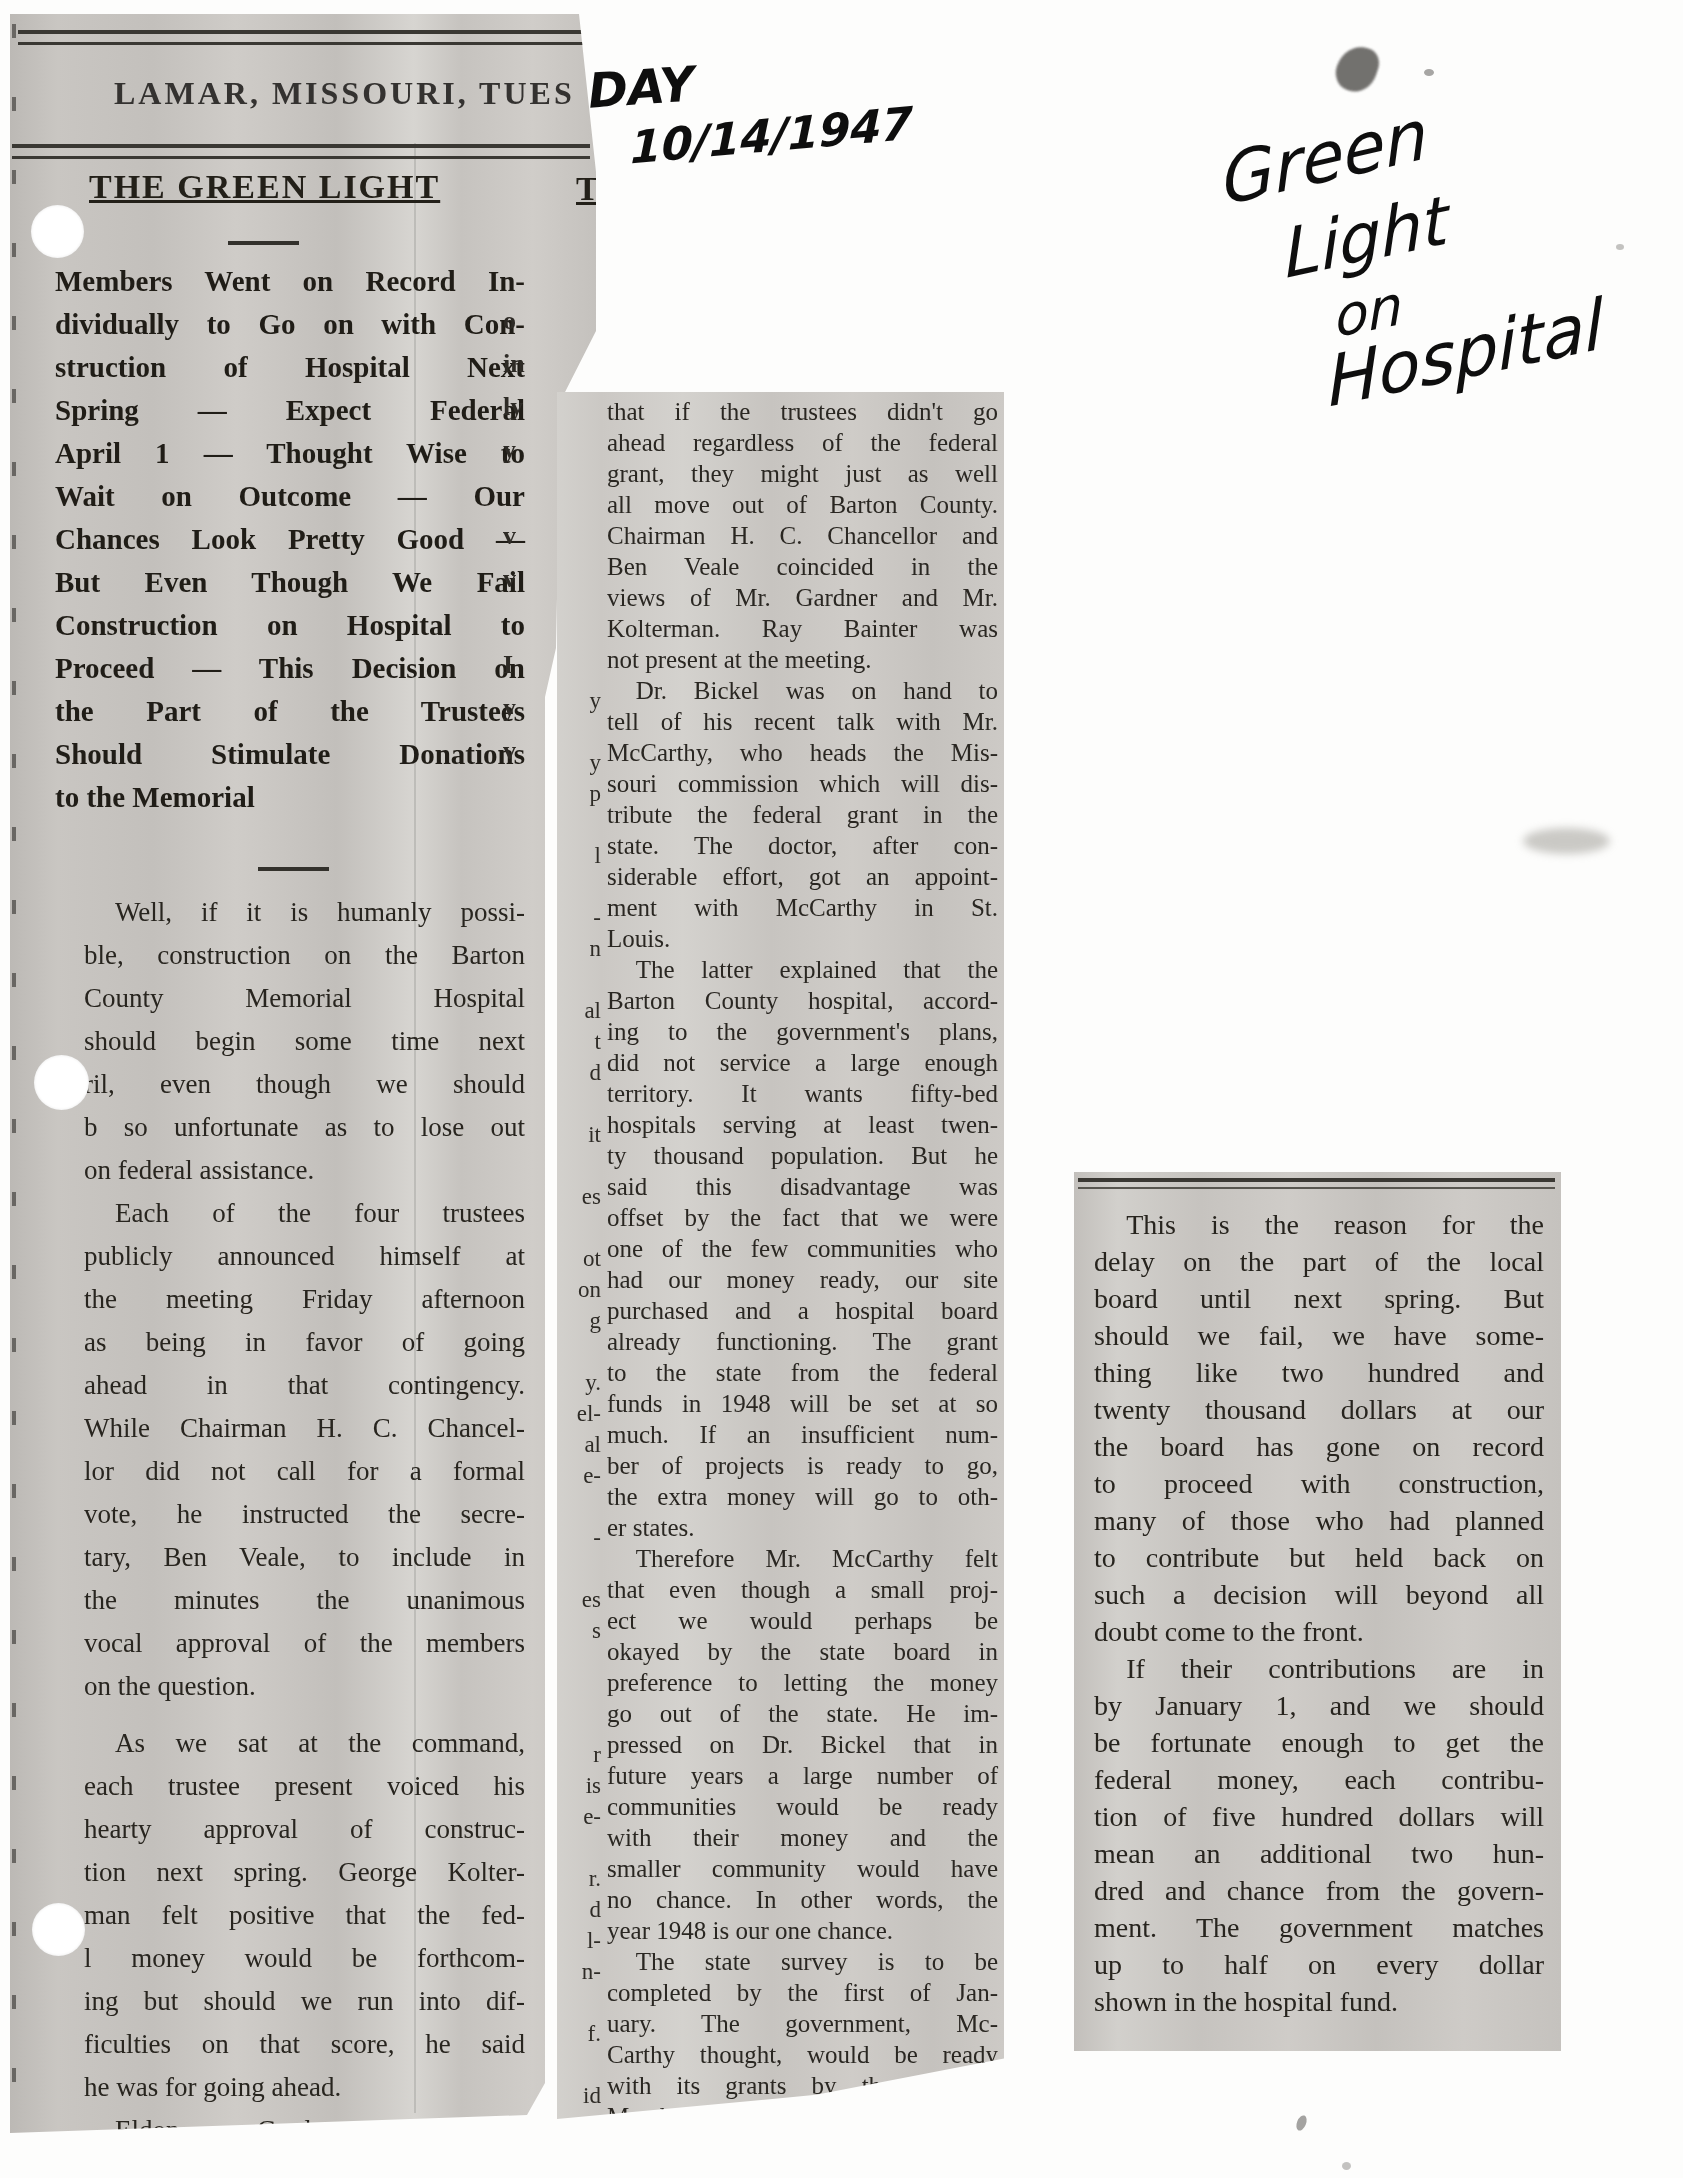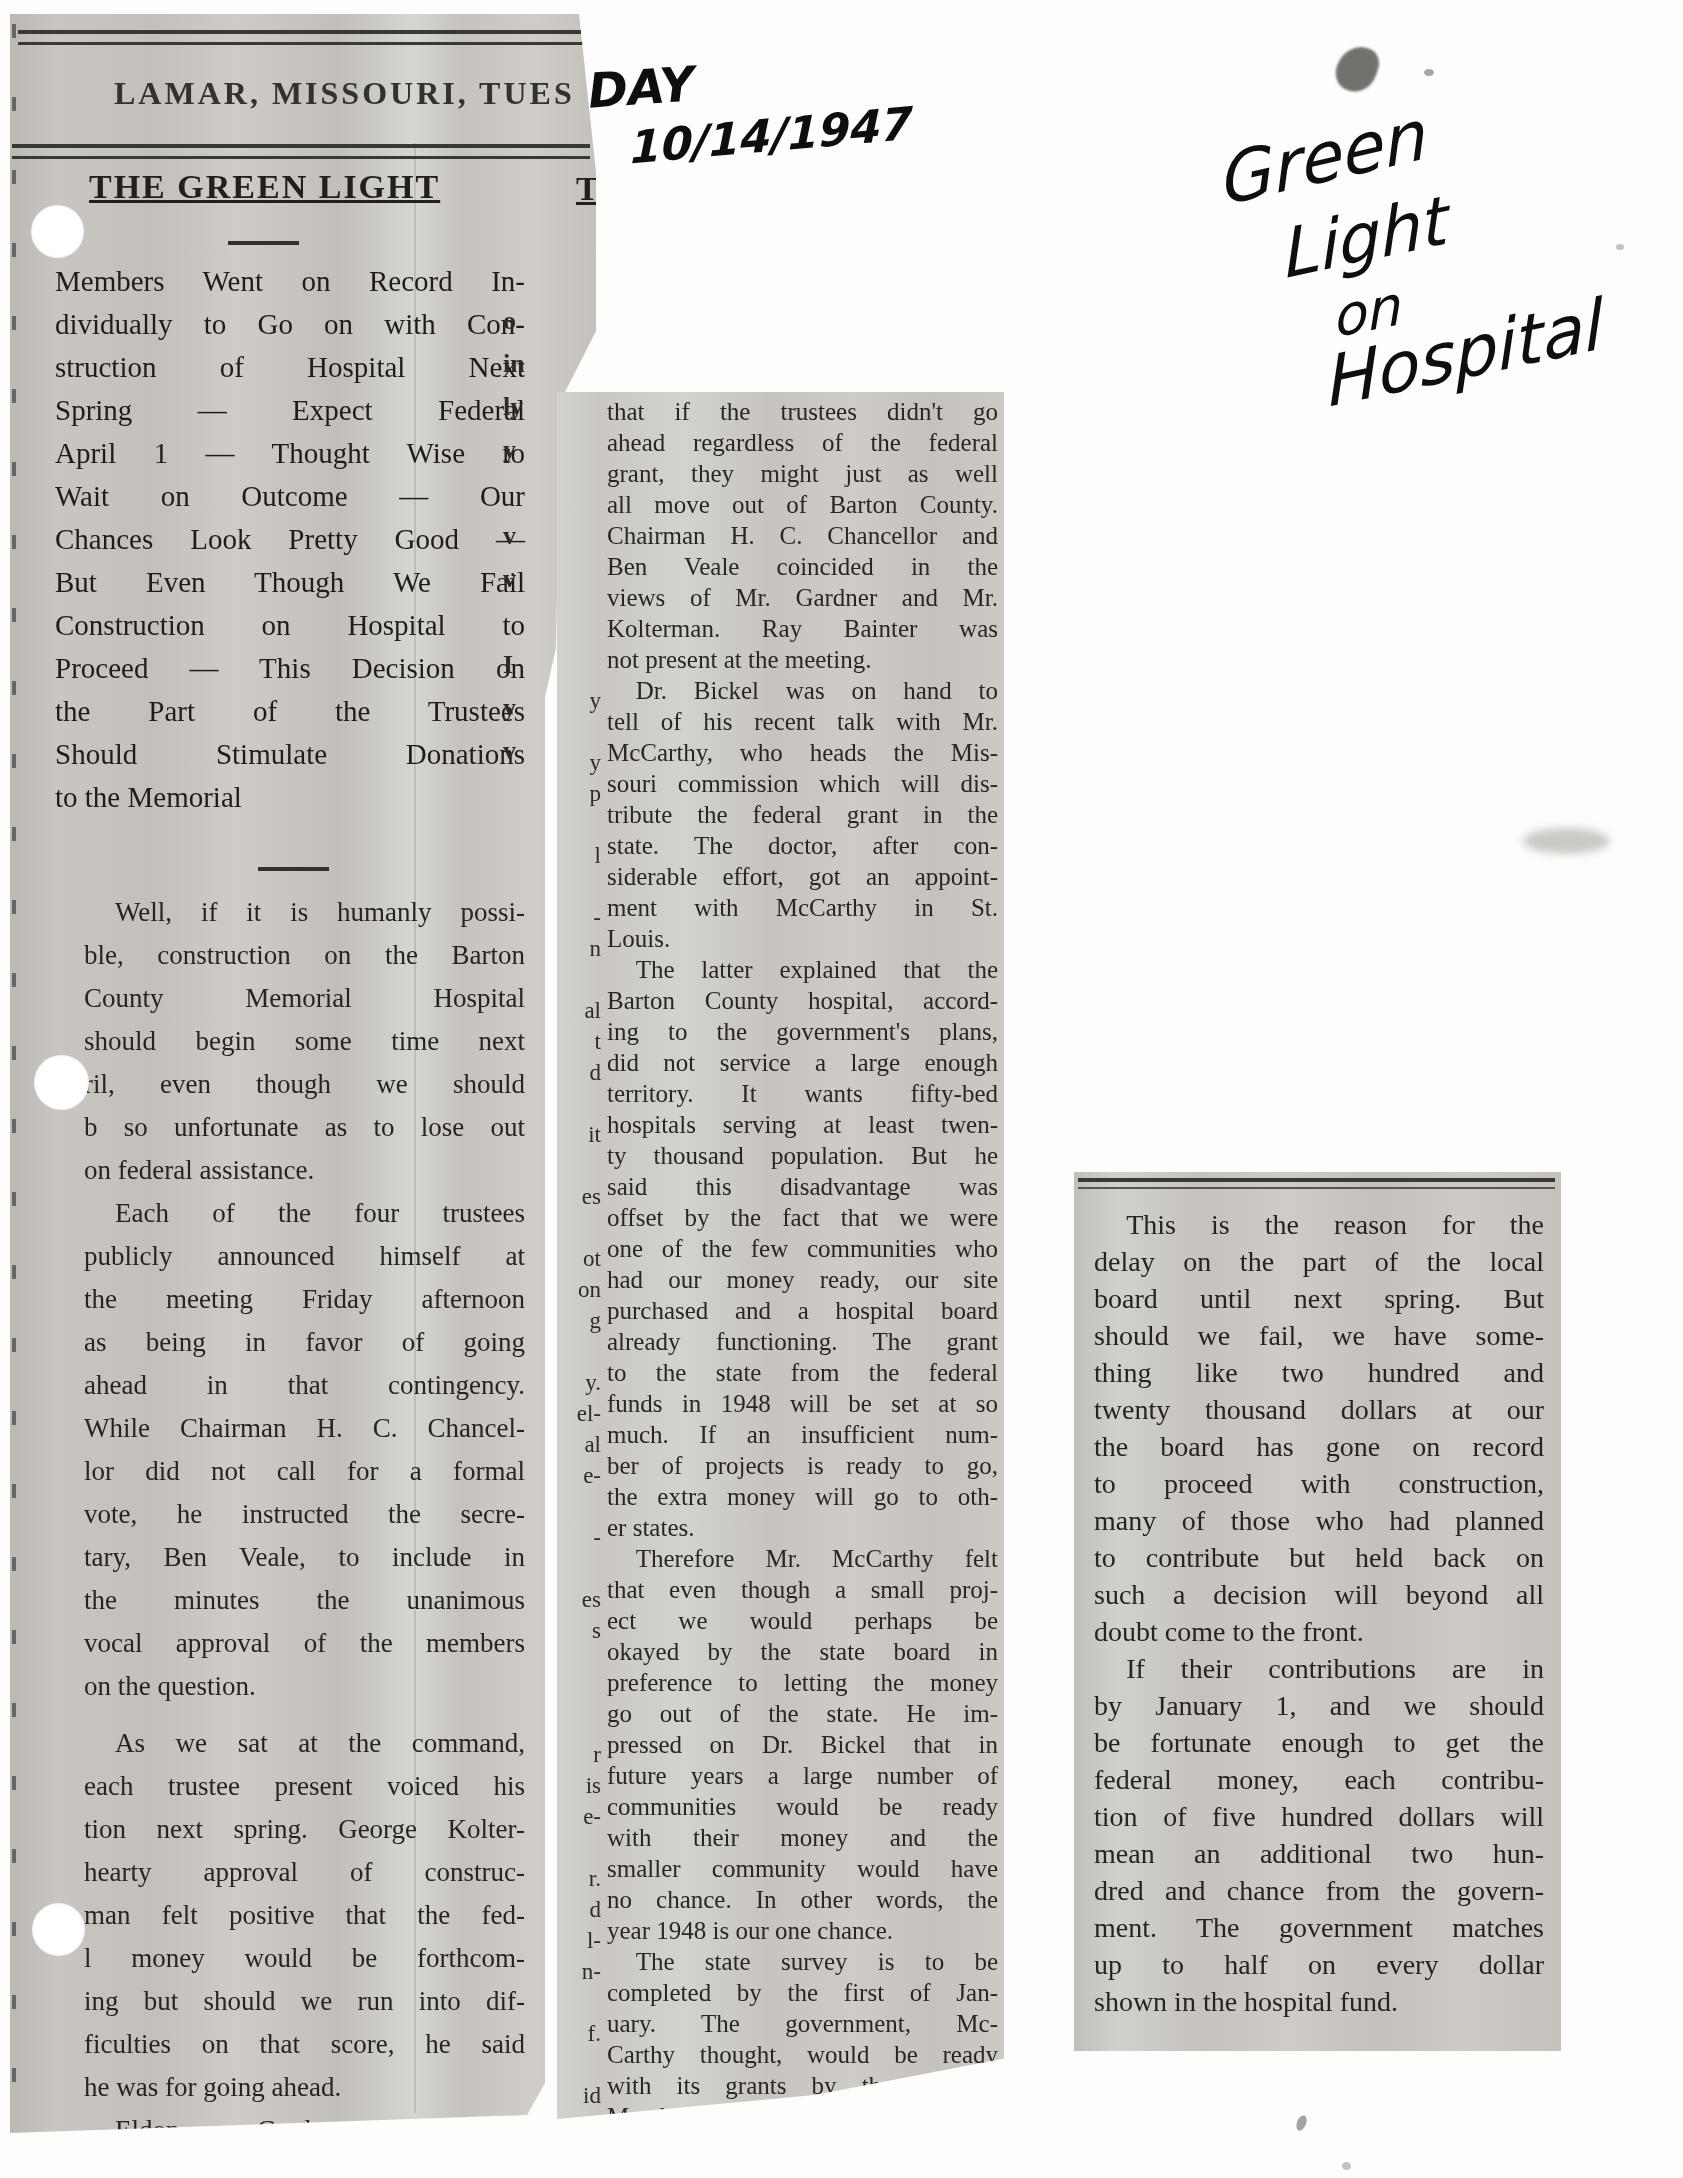--- a/index.html
+++ b/index.html
@@ -3,21 +3,21 @@
 <meta charset="utf-8">
 <style>
   html,body{margin:0;padding:0;background:#ffffff;}
   .page{position:relative;width:1683px;height:2178px;background:#fdfdfc;overflow:hidden;
         font-family:"Liberation Serif",serif;}
   .clip{position:absolute;overflow:hidden;color:#26241f;}
   .rule{position:absolute;background:#3a3833;}
   .masthead{position:absolute;font-weight:bold;letter-spacing:3px;color:#343230;white-space:nowrap;}
   .headline{position:absolute;font-weight:bold;letter-spacing:2px;color:#232019;white-space:nowrap;text-decoration:underline;}
   .divider{position:absolute;height:4px;background:#33312c;}
-  .deck{position:absolute;font-weight:normal;color:#201d17;}
+  .deck{position:absolute;font-weight:bold;color:#201d17;}
   .deck .tl{font-size:29px;line-height:43px;}
   .bodytext{position:absolute;font-size:27px;line-height:43px;color:#28251f;}
   .midtext{position:absolute;font-size:25px;line-height:31px;color:#2a2722;}
   .righttext{position:absolute;font-size:28px;line-height:37px;color:#27241e;}
   .tl{text-align:justify;text-align-last:justify;}
   .tl-last{text-align-last:left;}
   .para{margin:0;}
   .indent .tl:first-child{text-indent:1.15em;}
   .gap{margin-top:14px;}
   .frags{position:absolute;white-space:pre-line;color:#2e2b26;}
@@ -102,22 +102,22 @@
           <div class="tl">lor did not call for a formal</div>
           <div class="tl">vote, he instructed the secre-</div>
           <div class="tl">tary, Ben Veale, to include in</div>
           <div class="tl">the minutes the unanimous</div>
           <div class="tl">vocal approval of the members</div>
           <div class="tl tl-last">on the question.</div>
         </div>
       <div class="para indent gap">
           <div class="tl">As we sat at the command,</div>
           <div class="tl">each trustee present voiced his</div>
+          <div class="tl">hearty approval of construc-</div>
           <div class="tl">tion next spring. George Kolter-</div>
-          <div class="tl">hearty approval of construc-</div>
           <div class="tl">man felt positive that the fed-</div>
           <div class="tl">l money would be forthcom-</div>
           <div class="tl">ing but should we run into dif-</div>
           <div class="tl">ficulties on that score, he said</div>
           <div class="tl tl-last">he was for going ahead.</div>
         </div>
       <div class="para indent">
           <div class="tl">Eldon Gardner remarked</div>
         </div>
     </div>

